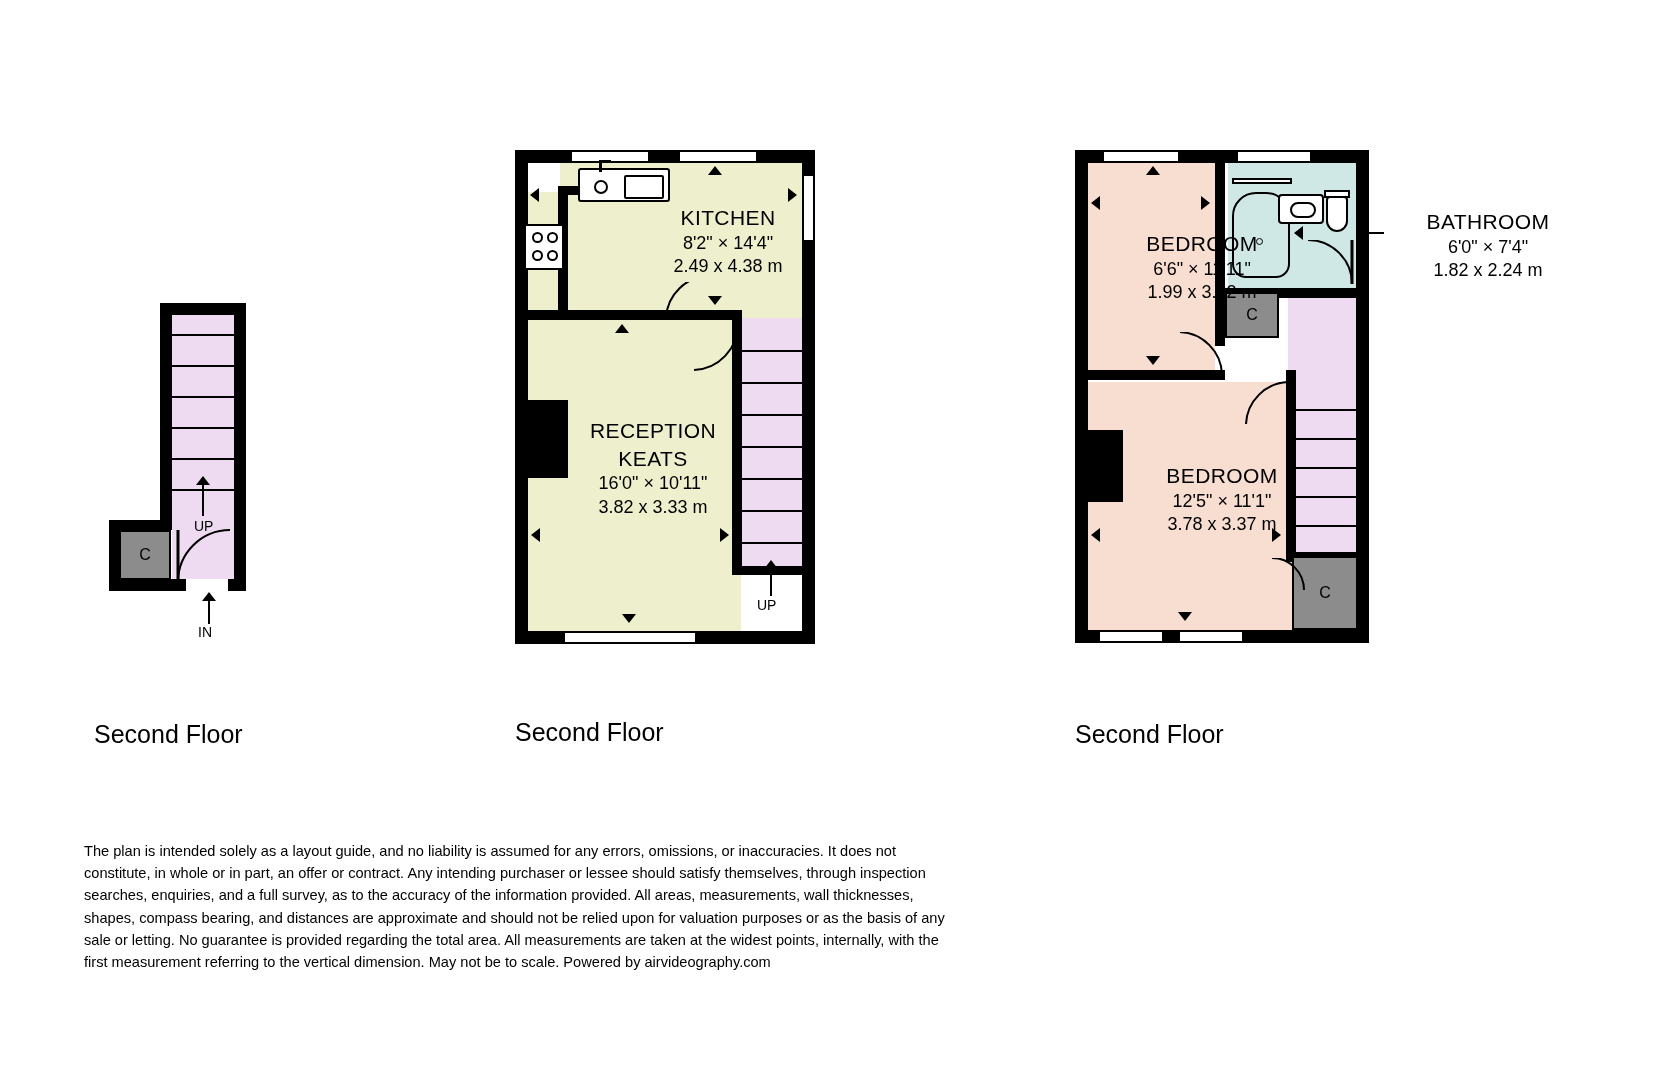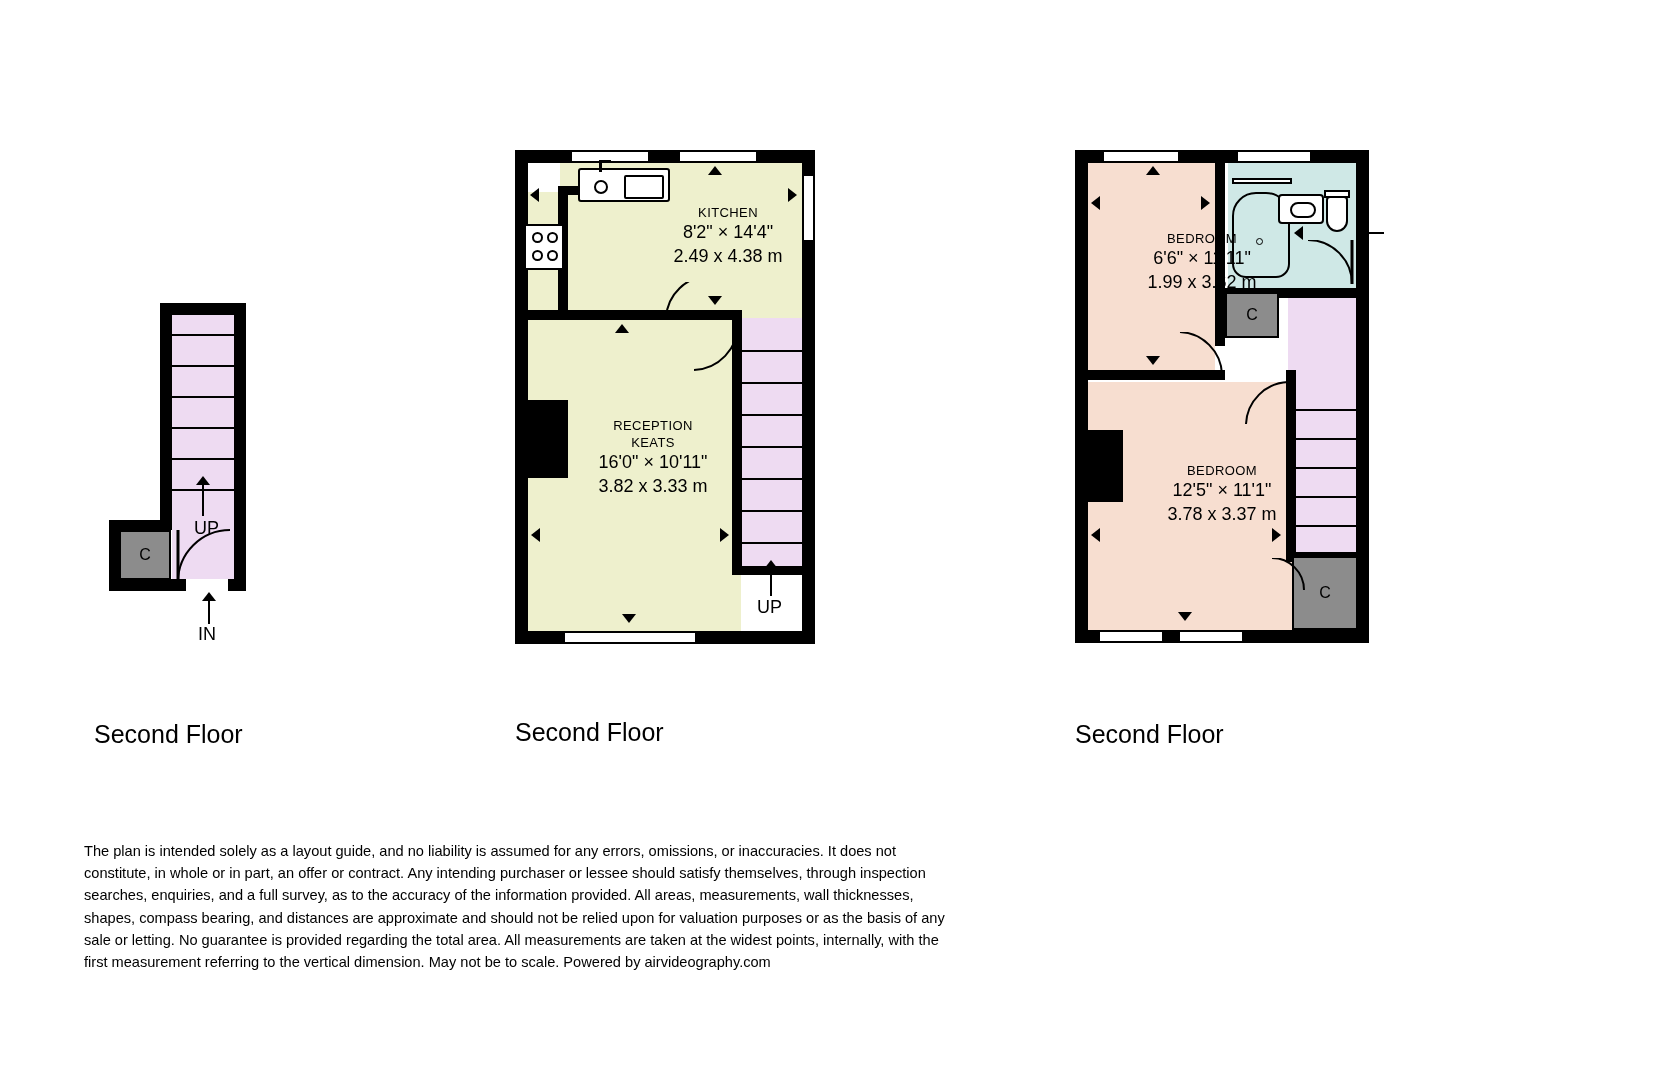--- a/index.html
+++ b/index.html
@@ -16,36 +16,36 @@
     width: 1654px;
     height: 1080px;
     background: #ffffff;
   }
 
   
   .abs { position: absolute; }
   .wall { position: absolute; background: #000000; }
   .room { position: absolute; }
   .label { position: absolute; text-align: center; line-height: 1.32; }
-  .label .name { font-size: 13px; letter-spacing: .4px; }
+  .label .name { font-size: 21px; letter-spacing: .4px; }
   .label .dim { font-size: 18px; }
   .stairsbox { position: absolute; background: #eedbf2; }
   .stair-line { position: absolute; background: #000000; height: 2px; left: 0; right: 0; }
   .cupboard { position: absolute; background: #8c8c8c; border: 2px solid #000; }
   .cupboard span { position: absolute; left: 0; right: 0; top: 50%; transform: translateY(-50%); text-align: center; font-size: 16px; }
   .window { position: absolute; background: #ffffff; }
   .floor-title { position: absolute; font-size: 25px; }
 
   .arrow { position: absolute; width: 0; height: 0; }
   .arr-up { border-left: 7px solid transparent; border-right: 7px solid transparent; border-bottom: 9px solid #000; }
   .arr-down { border-left: 7px solid transparent; border-right: 7px solid transparent; border-top: 9px solid #000; }
   .arr-left { border-top: 7px solid transparent; border-bottom: 7px solid transparent; border-right: 9px solid #000; }
   .arr-right { border-top: 7px solid transparent; border-bottom: 7px solid transparent; border-left: 9px solid #000; }
   .arrshaft-v { position: absolute; width: 2px; background: #000; }
-  .updown { position: absolute; font-size: 18px; }
+  .updown { position: absolute; font-size: 14px; }
 
   
   #footer-title { position: absolute; left: 94px; top: 790px; font-size: 26px; letter-spacing: .2px; }
   #disclaimer { position: absolute; left: 84px; top: 840px; width: 880px; font-size: 14.6px; line-height: 1.52; }
 
   
   .leader { position: absolute; background: #000; height: 2px; }
 </style>
 </head>
 <body>
@@ -265,20 +265,25 @@
     <div class="arrow arr-right" style="left:1272px;top:528px;"></div>
     <div class="arrow arr-down" style="left:1178px;top:612px;"></div>
 
     <div class="label" style="left:1070px;top:230px;width:264px;">
       <div class="name">BEDROOM</div>
       <div class="dim">6'6" × 11'11"</div>
       <div class="dim">1.99 x 3.62 m</div>
     </div>
 
     <div class="leader" style="left:1356px;top:232px;width:28px;"></div>
+    <div class="label" style="left:1382px;top:208px;width:212px;text-align:center;">
+      <div class="name">BATHROOM</div>
+      <div class="dim">6'0" × 7'4"</div>
+      <div class="dim">1.82 x 2.24 m</div>
+    </div>
 
     <div class="label" style="left:1090px;top:462px;width:264px;">
       <div class="name">BEDROOM</div>
       <div class="dim">12'5" × 11'1"</div>
       <div class="dim">3.78 x 3.37 m</div>
     </div>
 
     <div class="floor-title" style="left:1075px;top:720px;">Second Floor</div>
   </div>
 

